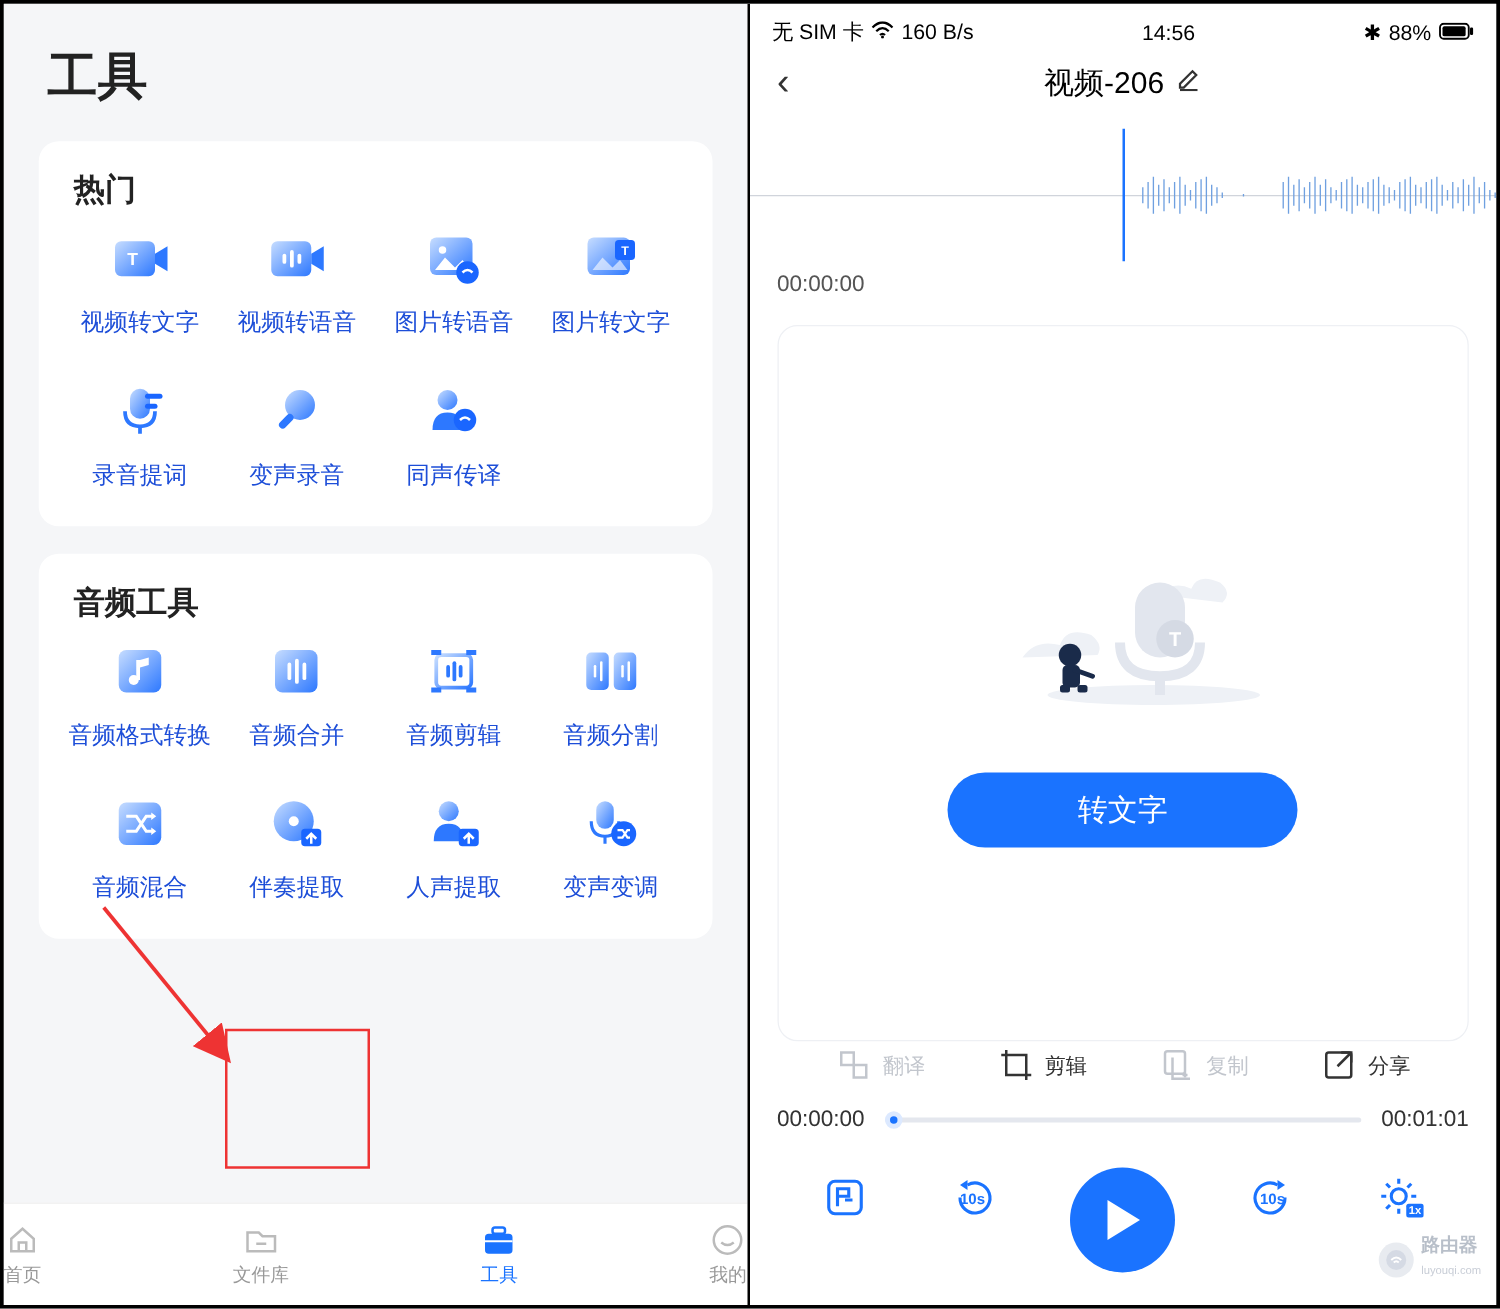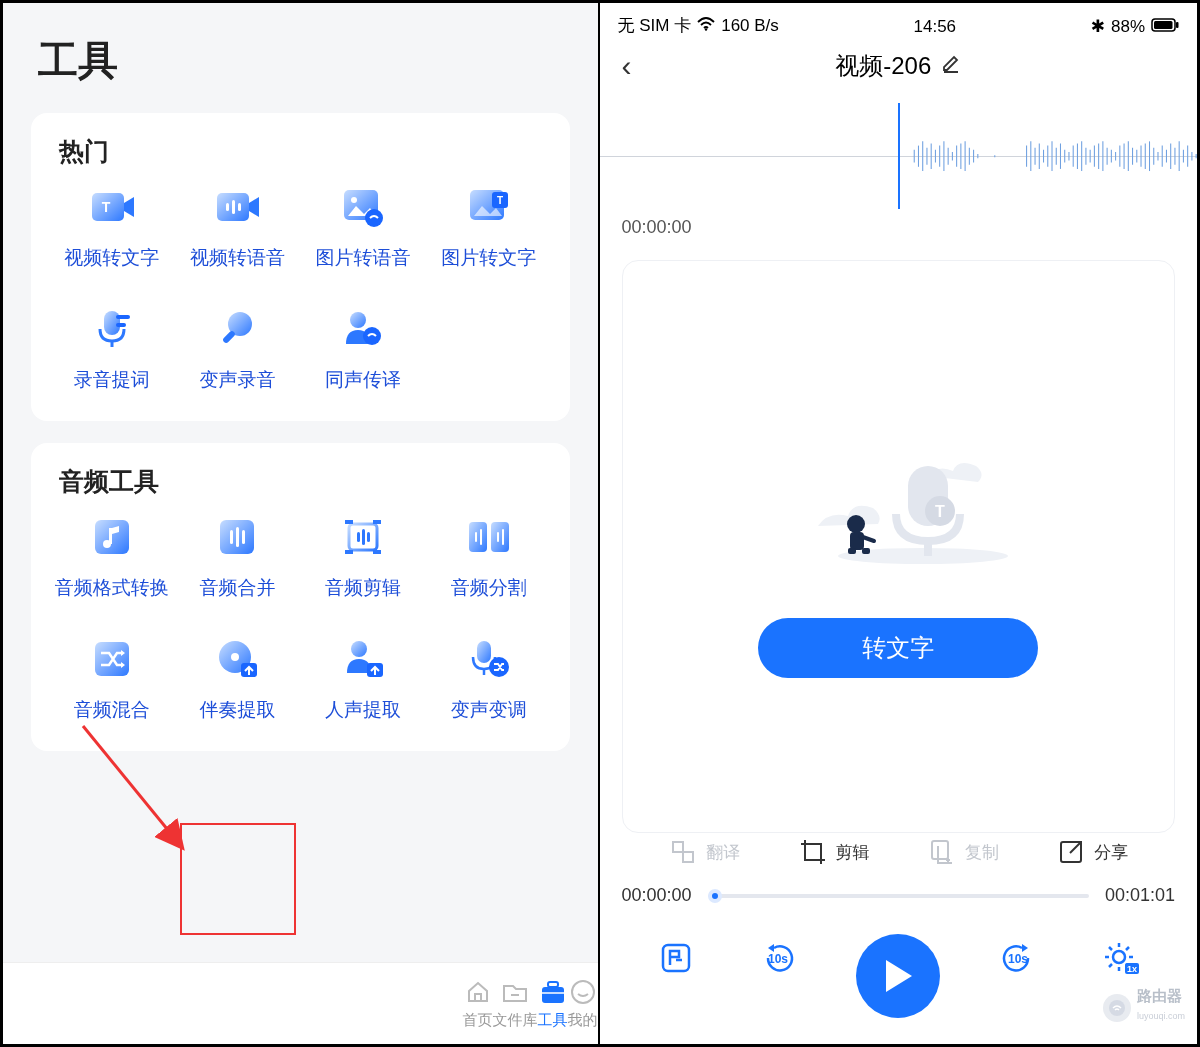--- a/index.html
+++ b/index.html
@@ -7,21 +7,21 @@
 .frame{width:1200px;height:1047px;border:3px solid #000;display:flex;position:relative;overflow:hidden}
 .left{width:595px;height:100%;background:#f5f6f8;display:flex;flex-direction:column;position:relative}
 .right{width:600px;height:100%;background:#fff;display:flex;flex-direction:column;position:relative;border-left:2px solid #000}
 .title{font-size:40px;font-weight:700;padding:30px 35px 25px;color:#222}
 .card{background:#fff;margin:0 28px 22px;border-radius:16px;padding:22px 18px 28px}
 .sect-title{font-size:25px;font-weight:600;color:#222;margin:0 0 15px 10px}
 .grid{display:grid;grid-template-columns:repeat(4,1fr);column-gap:0;row-gap:34px}
 .item{display:flex;flex-direction:column;align-items:center;gap:14px;cursor:pointer;position:relative}
 .icon{width:48px;height:48px;display:flex;align-items:center;justify-content:center}
 .label{font-size:19px;color:#1d4ed8}
-.tabbar{position:absolute;bottom:0;left:0;right:0;height:82px;background:#fff;display:flex;justify-content:flex-end;align-items:center;border-top:1px solid #eee}
+.tabbar{position:absolute;bottom:0;left:0;right:0;height:82px;background:#fff;display:flex;justify-content:space-between;align-items:center;border-top:1px solid #eee}
 .tab{display:flex;flex-direction:column;align-items:center;gap:4px;cursor:pointer}
 .tab-ic{width:30px;height:30px;display:flex;align-items:center;justify-content:center}
 .tab-lb{font-size:15px;color:#999}
 .tab.active .tab-lb{color:#1a73ff}
 .arrow{position:absolute;left:70px;top:713px;pointer-events:none}
 .hl{position:absolute;border:2.5px solid #e33;width:116px;height:112px;left:177px;top:820px;pointer-events:none}
 .status{height:34px;display:flex;align-items:flex-end;justify-content:space-between;padding:0 18px;font-size:17px;font-weight:500;color:#000}
 .st-l,.st-r{display:flex;align-items:center;gap:6px}
 .hdr{position:relative;height:58px;display:flex;align-items:center;justify-content:center}
 .back{position:absolute;left:22px;font-size:30px;color:#333;cursor:pointer}

